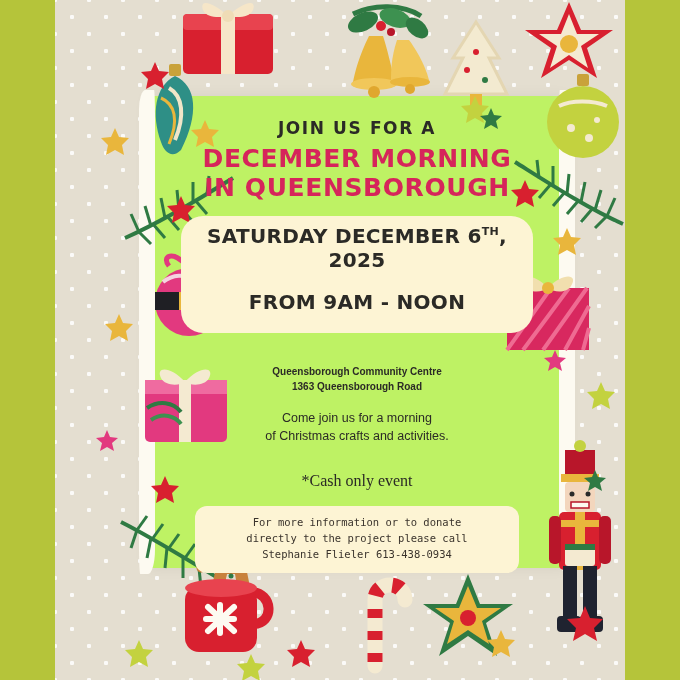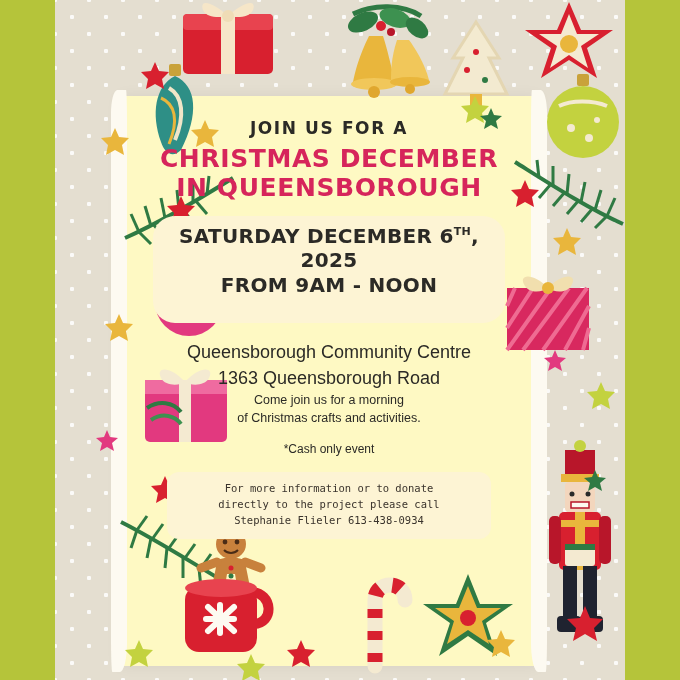--- a/index.html
+++ b/index.html
@@ -29,25 +29,25 @@
     background-image:
       radial-gradient(circle, rgba(255,255,255,0.85) 2.0px, rgba(255,255,255,0) 2.4px),
       radial-gradient(circle, rgba(255,255,255,0.85) 2.0px, rgba(255,255,255,0) 2.4px);
     background-size: 34px 34px, 34px 34px;
     background-position: 0 0, 17px 17px;
     pointer-events: none;
   }
   
   .panel {
     position: absolute;
-    left: 64px;
+    left: 92px;
     top: 96px;
     width: 420px;
-    height: 570px;
-    background: #fef9c3;
+    height: 472px;
+    background: #bef264;
     box-shadow: 0 0 14px rgba(0,0,0,0.06);
   }
   .panel::before,
   .panel::after {
     content: "";
     position: absolute;
     top: -6px;
     bottom: -6px;
     width: 16px;
     background: #fdfaf1;
@@ -75,53 +75,56 @@
     font-size: 25px;
     letter-spacing: 0.6px;
     color: #d6255b;
     line-height: 1.16;
     margin-top: 6px;
   }
   .datewrap {
     margin-top: 14px;
     background: #fdf4d4;
     border-radius: 22px;
-    padding: 8px 10px 26px 10px;
+    padding: 8px 10px 19px 10px;
   }
   .dateline {
     font-family: "DejaVu Sans", sans-serif;
     font-weight: bold;
     font-size: 20px;
     letter-spacing: 0.3px;
     color: #2b2a26;
   }
   .dateline sup { font-size: 11px; }
   .timeline {
     font-family: "DejaVu Sans", sans-serif;
     font-weight: bold;
     font-size: 20px;
     letter-spacing: 0.3px;
     color: #2b2a26;
-    margin-top: 1px;
+    margin-top: 18px;
   }
   .venue {
-    margin-top: 16px;
-    font-size: 18px;
+    margin-top: 32px;
+    font-size: 10px;
     line-height: 1.45;
     color: #2b2a26;
+    font-weight: bold;
   }
   .body-block {
+    margin-top: 15px;
     font-size: 12.5px;
     line-height: 1.45;
     color: #2b2a26;
   }
   .cash {
-    margin-top: 15px;
-    font-size: 12px;
-    color: #2b2a26;
+    margin-top: 27px;
+    font-size: 16px;
+    color: #2b2a26;
+    font-family: Liberation Serif, serif;
   }
   .infobox {
     margin: 16px 14px 0 14px;
     background: #fdf4d4;
     border-radius: 12px;
     padding: 9px 8px 10px 8px;
     font-family: "DejaVu Sans Mono", monospace;
     font-size: 10.5px;
     line-height: 1.5;
     color: #3a332c;
@@ -395,21 +398,21 @@
       </g>
     </svg>
   </div>
 
   <div class="panel">
     <div class="content">
 
       <div class="join">JOIN US FOR A</div>
 
       <div class="title">
-        <div>CHRISTMAS DECEMBER</div>
+        <div>DECEMBER MORNING</div>
         <div>IN QUEENSBOROUGH</div>
       </div>
 
       <div class="datewrap">
         <div class="dateline">
           <span>SATURDAY DECEMBER 6</span><sup>TH</sup><span>, 2025</span>
         </div>
         <div class="timeline">FROM 9AM - NOON</div>
       </div>
 

